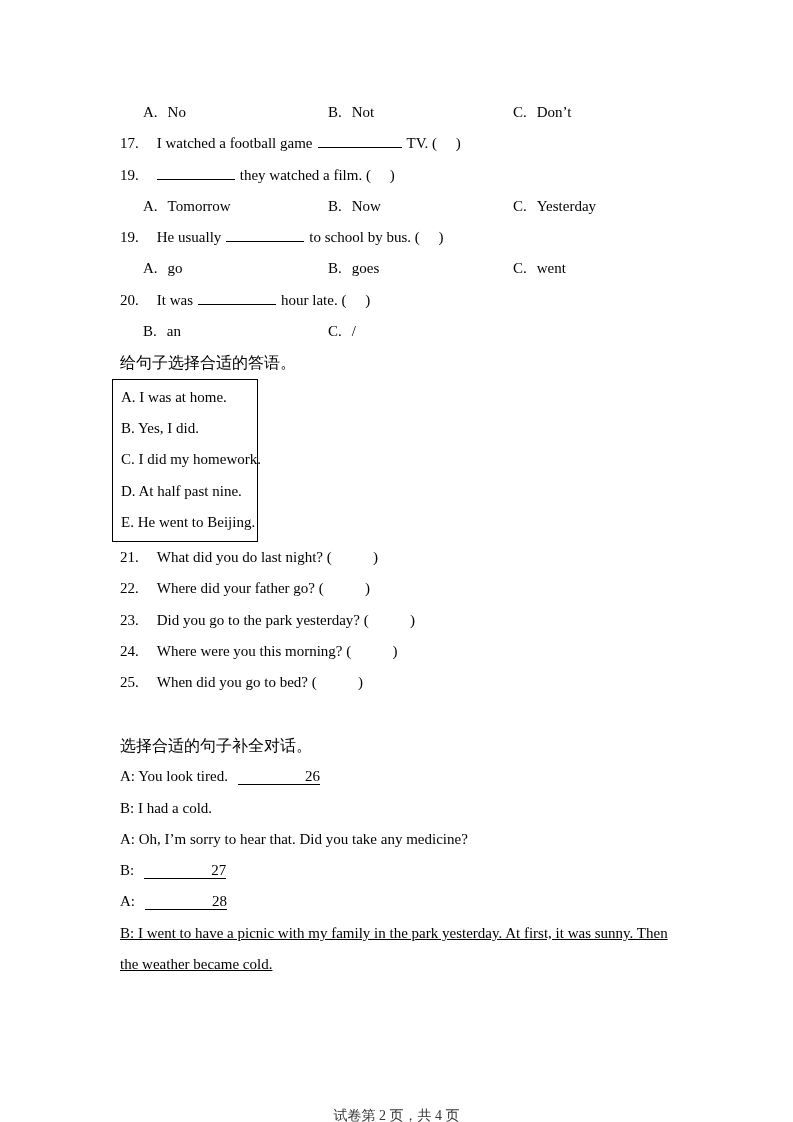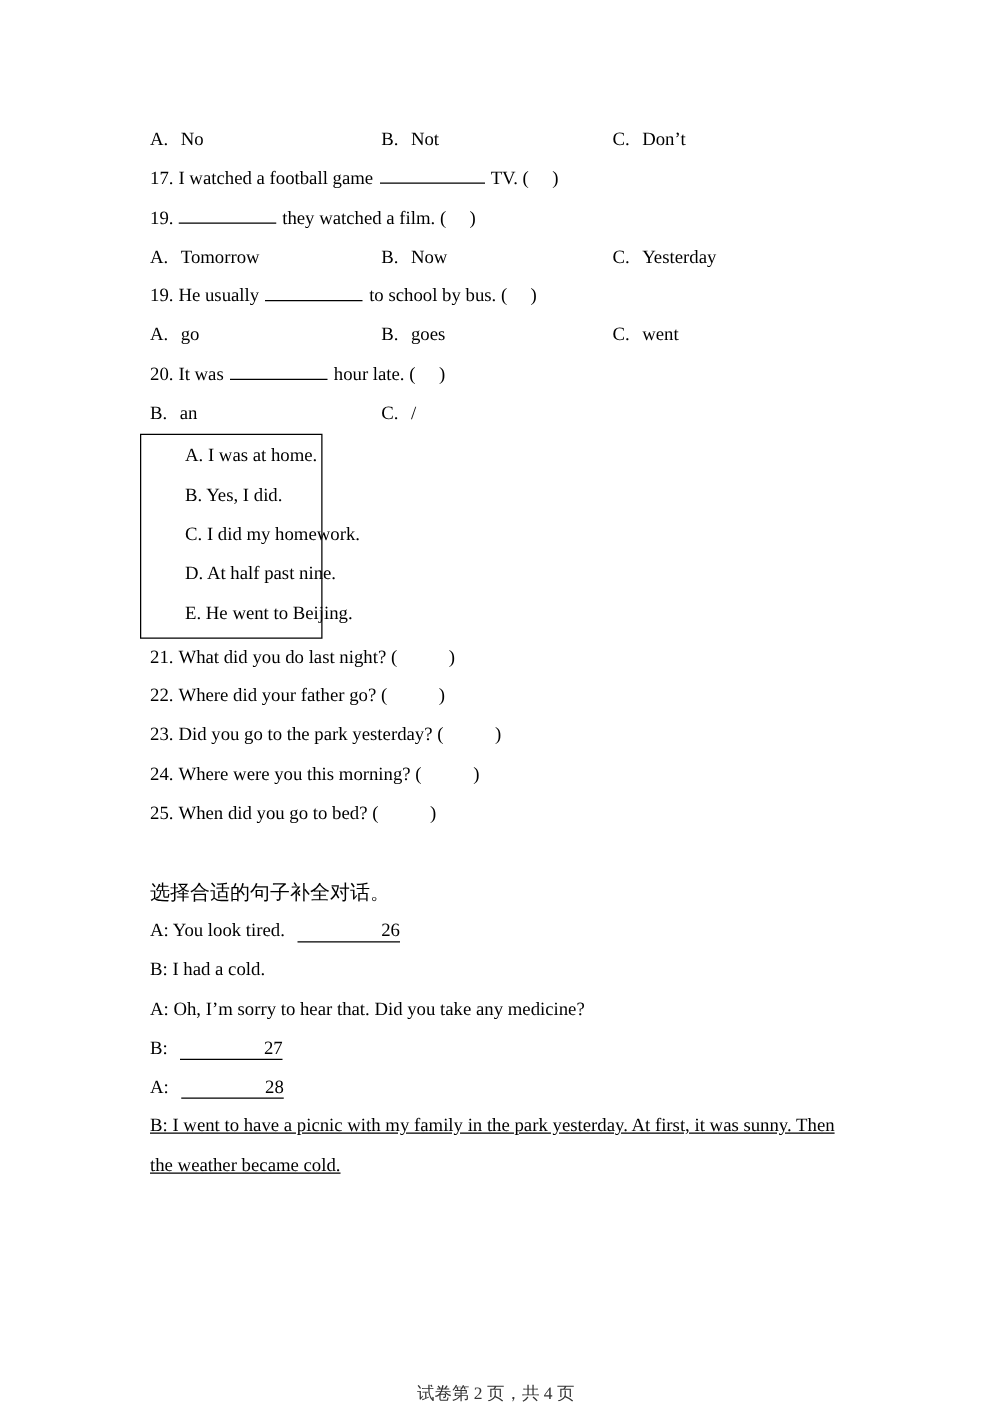--- a/index.html
+++ b/index.html
@@ -17,25 +17,25 @@
     left: 120px; top: 97px;
     width: 556px;
     font-size: 15px;
     line-height: 31.3px;
   }
   .line { white-space: nowrap; }
   .line.wrap { white-space: normal; text-decoration: underline; }
   .spacer { height: 31.3px; }
   .cn { font-size: 16px; }
 
-  .opt-row { display: flex; }
+  .opt-row { display: flex; margin-left: 23px; }
   .opt { flex: 0 0 185px; }
   .opt:last-child { flex: 0 0 auto; }
   .lbl { display: inline-block; margin-right: 10px; }
-  .qnum { display: inline-block; margin-right: 4px; }
+  .qnum { display: inline-block; margin-right: 18px; }
 
   .blank {
     display: inline-block;
     height: 18px;
     border-bottom: 1px solid #000;
     margin: 0 5px;
     vertical-align: baseline;
   }
   .b84 { width: 84px; }
   .b78 { width: 78px; }
@@ -49,21 +49,21 @@
     line-height: 16px;
     margin-left: 10px;
   }
 
   .box {
     width: 146px;
     margin-left: -8px;
     border: 1.5px solid #000;
     padding: 2px 0 3px 8px;
   }
-  .box .line { line-height: 31.3px; margin-left: 27px; }
+  .box .line { line-height: 31.3px; }
 
   .footer {
     position: absolute;
     top: 1106px; left: 0;
     width: 100%;
     text-align: center;
     font-size: 14px;
     color: #333333;
     line-height: 20px;
   }
@@ -102,20 +102,21 @@
   </div>
 
   <div class="line">
     <span class="qnum">20.</span><span>It was</span><span class="blank b78"></span><span>hour late. (&nbsp;&nbsp;&nbsp;&nbsp;&nbsp;)</span>
   </div>
   <div class="opt-row line">
     <span class="opt"><span class="lbl">B.</span><span>an</span></span>
     <span class="opt"><span class="lbl">C.</span><span>/</span></span>
   </div>
 
+  <div class="line cn">给句子选择合适的答语。</div>
 
   <div class="box">
     <div class="line">A. I was at home.</div>
     <div class="line">B. Yes, I did.</div>
     <div class="line">C. I did my homework.</div>
     <div class="line">D. At half past nine.</div>
     <div class="line">E. He went to Beijing.</div>
   </div>
 
   <div class="line">

